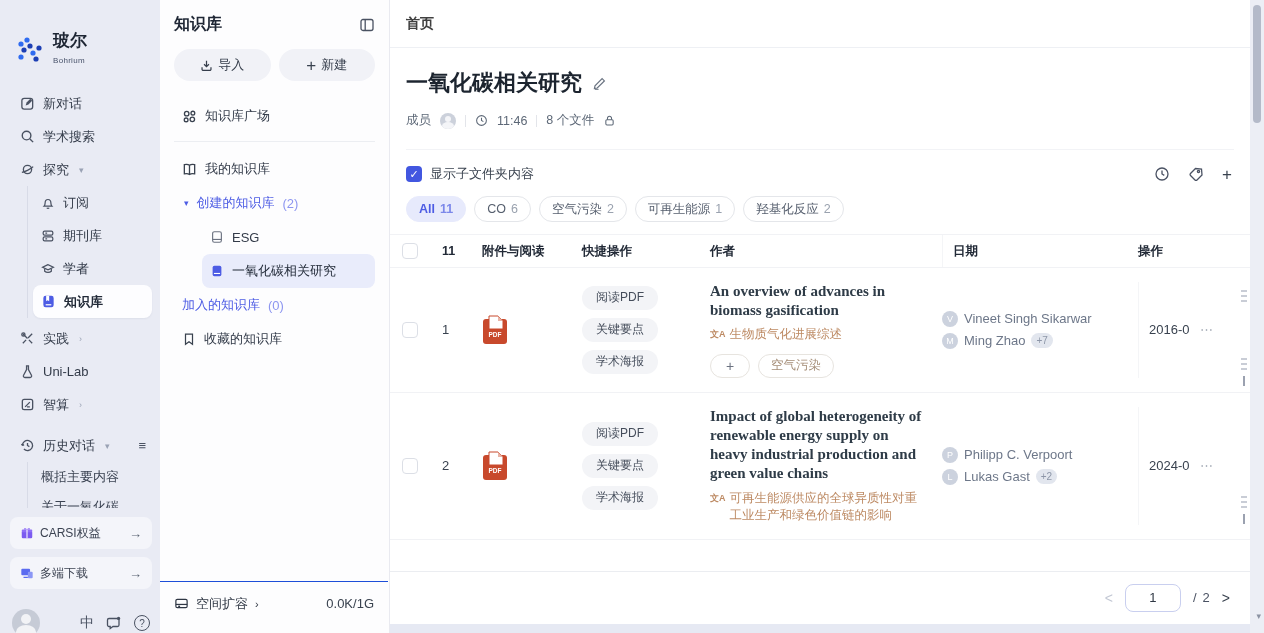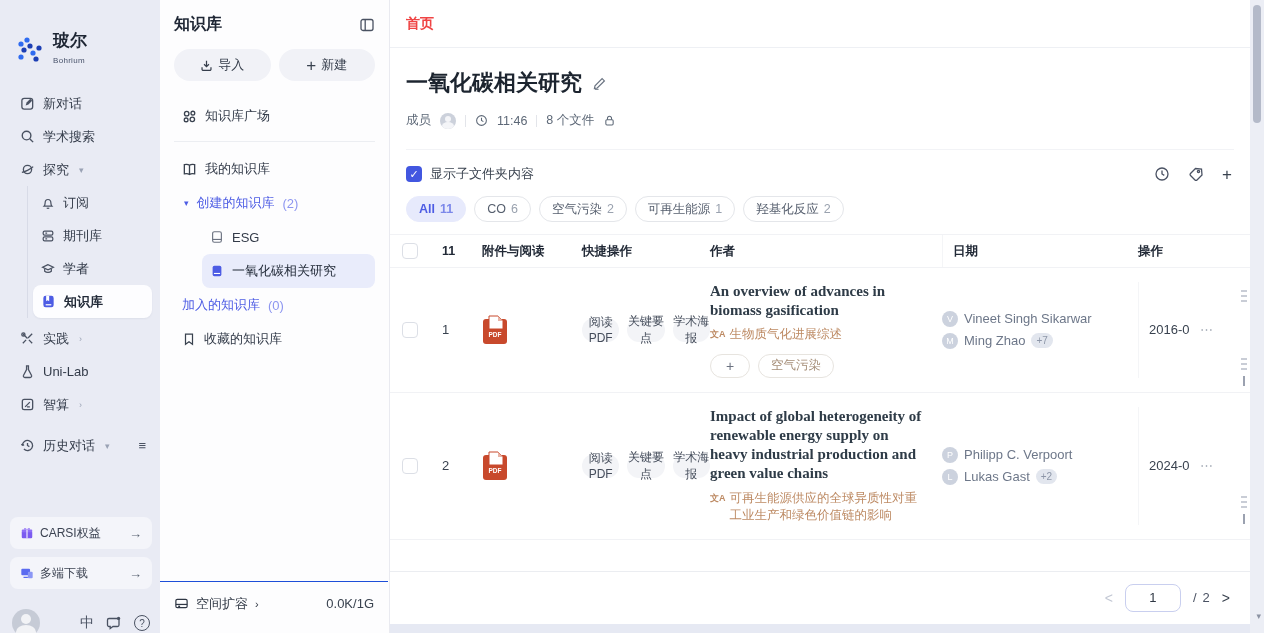--- a/index.html
+++ b/index.html
@@ -49,21 +49,21 @@
   .panel-item.selected { background:#e9ecfb; color:#242c3a; }
   .panel-divider { height:1px; background:#eceef2; margin:8px 0 10px; }
   .panel-footer { position:absolute; left:0; right:1px; bottom:8px; border-top:1px solid #1d4ed8; height:44px; display:flex; align-items:center; justify-content:space-between; padding:0 14px; font-size:13px; color:#2f3744; background:#fdfdfe; }
   .pf-left { display:flex; align-items:center; gap:7px; cursor:pointer; }
   .pf-chev { font-size:11px; color:#2f3744; }
   .quota { color:#39424f; }
 
   
   .main { position:absolute; left:390px; top:0; width:860px; height:633px; background:#fff; }
   .topbar { height:48px; border-bottom:1px solid #eef0f4; display:flex; align-items:center; justify-content:space-between; padding:0 16px; }
-  .breadcrumb { font-size:14px; font-weight:bold; color:#ef4444; }
+  .breadcrumb { font-size:14px; font-weight:bold; color:#404040; }
   .topbar-right { display:flex; gap:10px; align-items:center; }
   .round-btn { width:30px; height:30px; border-radius:50%; background:#f1f2f7; display:flex; align-items:center; justify-content:center; border:none; cursor:pointer; }
   .top-pill { height:30px; border-radius:15px; background:#f1f2f7; border:none; padding:0 13px; font-size:13px; color:#2f3744; display:flex; align-items:center; gap:6px; cursor:pointer; font-family:inherit; }
   .doc-head { padding:20px 16px 0; }
   .doc-title-row { display:flex; align-items:center; gap:10px; }
   .doc-title { font-size:22px; font-weight:bold; color:#1c242f; }
   .edit-ic { cursor:pointer; display:flex; }
   .doc-meta { display:flex; align-items:center; gap:9px; margin-top:14px; font-size:12.5px; color:#5d6877; }
   .meta-sep { width:1px; height:12px; background:#e3e5ea; }
   .mini-avatar { width:16px; height:16px; border-radius:50%; background:#ccd1db; position:relative; overflow:hidden; }
@@ -83,21 +83,21 @@
   .chip.active .cnt { color:#7c88ea; }
 
   .grid-row { display:grid; grid-template-columns:40px 40px 100px 128px 232px 196px 62px 46px; align-items:center; padding-left:12px; }
   .thead { height:34px; border-top:1px solid #f1f2f5; border-bottom:1px solid #f1f2f5; font-size:12.5px; font-weight:bold; color:#222a37; }
   .trow { border-bottom:1px solid #f1f2f5; padding-top:14px; padding-bottom:14px; font-size:13px; align-items:center; }
   .cb { width:16px; height:16px; border:1px solid #dcdfe6; border-radius:4px; background:#fff; cursor:pointer; }
   .num { color:#39424f; }
   .col-date { border-left:1px solid #f4f5f7; padding-left:10px; align-self:stretch; display:flex; align-items:center; }
   .thead .col-date { align-items:center; }
   .pdf-badge { width:26px; height:30px; position:relative; cursor:pointer; }
-  .actions-cell { display:flex; flex-direction:row; gap:8px; align-items:flex-start; }
+  .actions-cell { display:flex; flex-direction:column; gap:8px; align-items:flex-start; }
   .action-pill { width:76px; height:24px; border-radius:12px; background:#f3f4f7; border:none; font-size:12px; color:#454d5b; display:flex; align-items:center; justify-content:center; cursor:pointer; font-family:inherit; }
   .title-cell { padding-right:14px; }
   .paper-title { font-family:"Liberation Serif", serif; font-weight:bold; font-size:15px; color:#2e3b47; line-height:1.28; cursor:pointer; }
   .subtitle { display:flex; gap:4px; color:#bd8a63; font-size:12.5px; margin-top:6px; line-height:1.4; cursor:pointer; }
   .trans-ic { font-size:9px; font-weight:bold; padding-top:2px; flex:none; }
   .tag-row { display:flex; gap:8px; margin-top:10px; }
   .add-tag { width:40px; height:24px; border:1px solid #e7e4df; border-radius:12px; background:#fff; color:#6b7280; font-size:14px; display:flex; align-items:center; justify-content:center; cursor:pointer; }
   .tag-pill { height:24px; padding:0 12px; border:1px solid #e7e4df; border-radius:12px; display:flex; align-items:center; color:#a58e78; font-size:12.5px; cursor:pointer; }
   .authors { display:flex; flex-direction:column; gap:6px; }
   .arow { display:flex; align-items:center; gap:6px; color:#6d7789; font-size:13px; }
@@ -228,20 +228,30 @@
       <div class="nav-item" style="padding-right:0">
         <svg width="15" height="15" viewBox="0 0 16 16" fill="none" stroke="#4a5262" stroke-width="1.4">
             <path d="M2.6 8a5.4 5.4 0 1 1 1.6 3.8M2.6 8l-1-1.6M2.6 8l1.8-.6"></path>
             <path d="M8 5.4V8l2 1.2"></path>
           </svg>
         <span>历史对话</span>
         <span class="chev">▾</span>
       </div>
       <span class="list-ic">≡</span>
     </div>
+    <div class="hist-sub">
+      <div class="hist-item">
+        <span>概括主要内容</span>
+      </div>
+      <div class="hist-clip">
+        <div class="hist-item">
+          <span>关于一氧化碳</span>
+        </div>
+      </div>
+    </div>
 
     <div class="promos">
       <div class="promo">
         <svg width="14" height="14" viewBox="0 0 16 16">
             <rect x="2" y="6" width="12" height="8" rx="1.4" fill="#7b5bf0"></rect>
             <rect x="2" y="4" width="12" height="3" rx="1" fill="#8f6ff6"></rect>
             <path d="M8 4v10" stroke="#fff" stroke-width="1.2"></path>
             <path d="M8 4C6.5 1.8 4 2.6 4.6 4H8zM8 4c1.5-2.2 4-1.4 3.4 0H8z" fill="#8f6ff6"></path>
           </svg>
         <span class="grow">CARSI权益</span>

